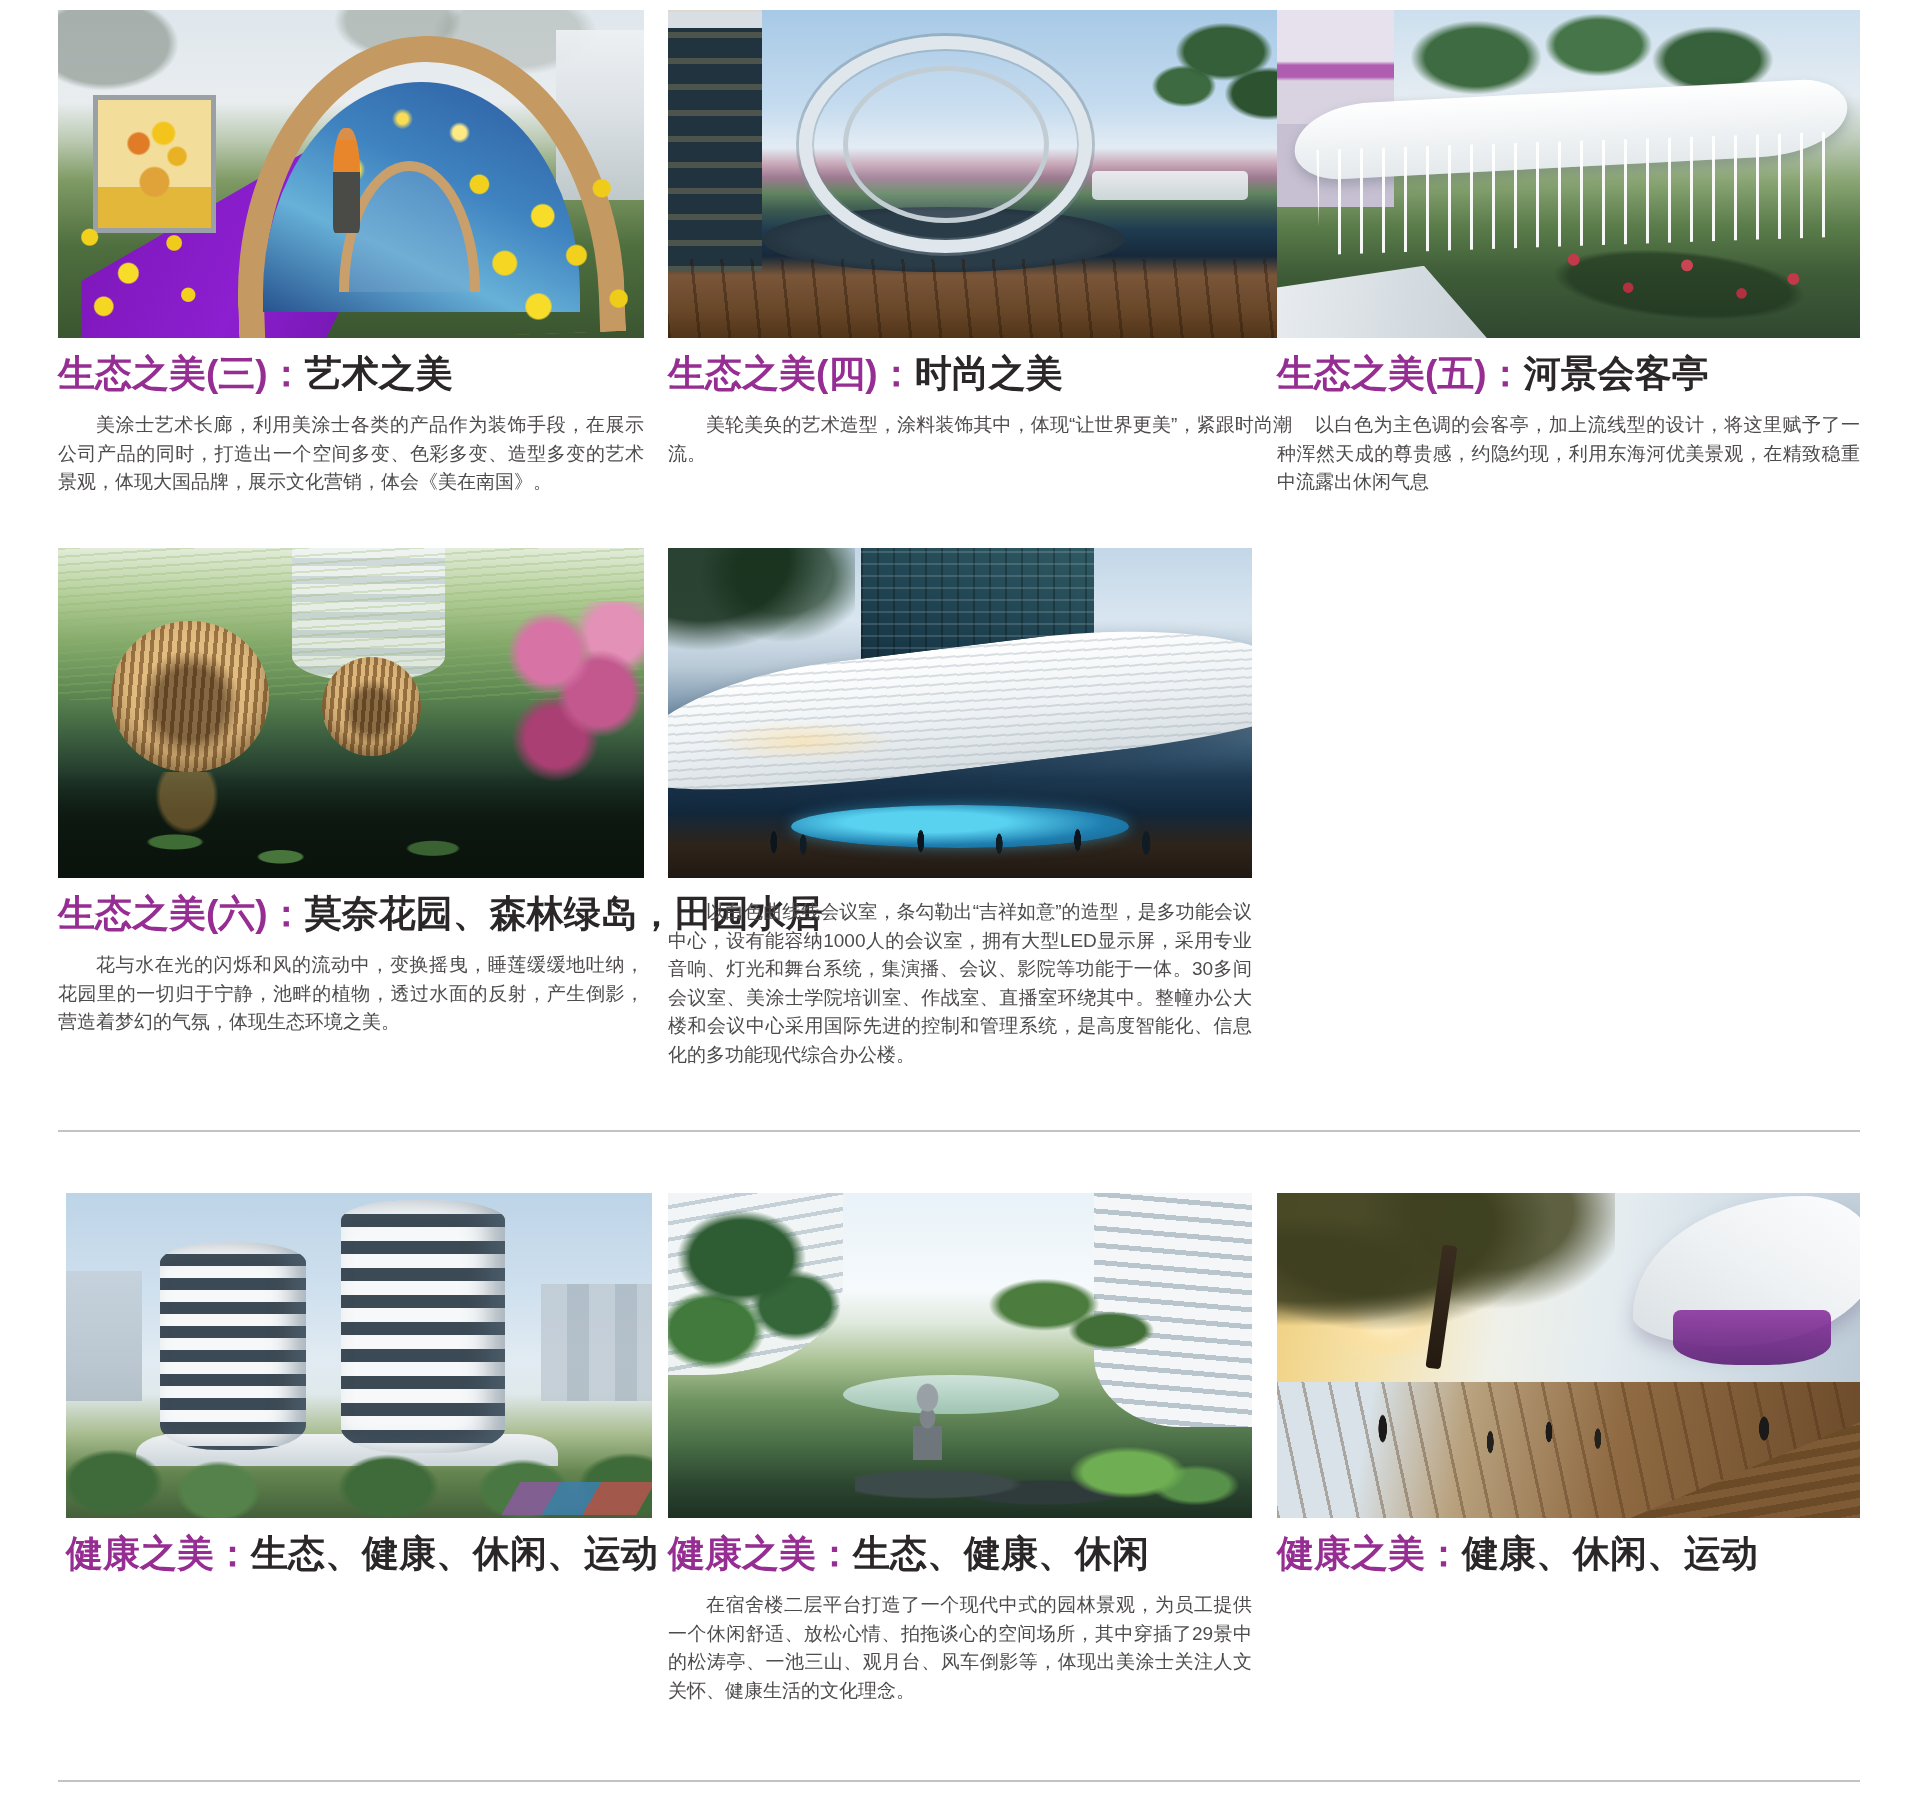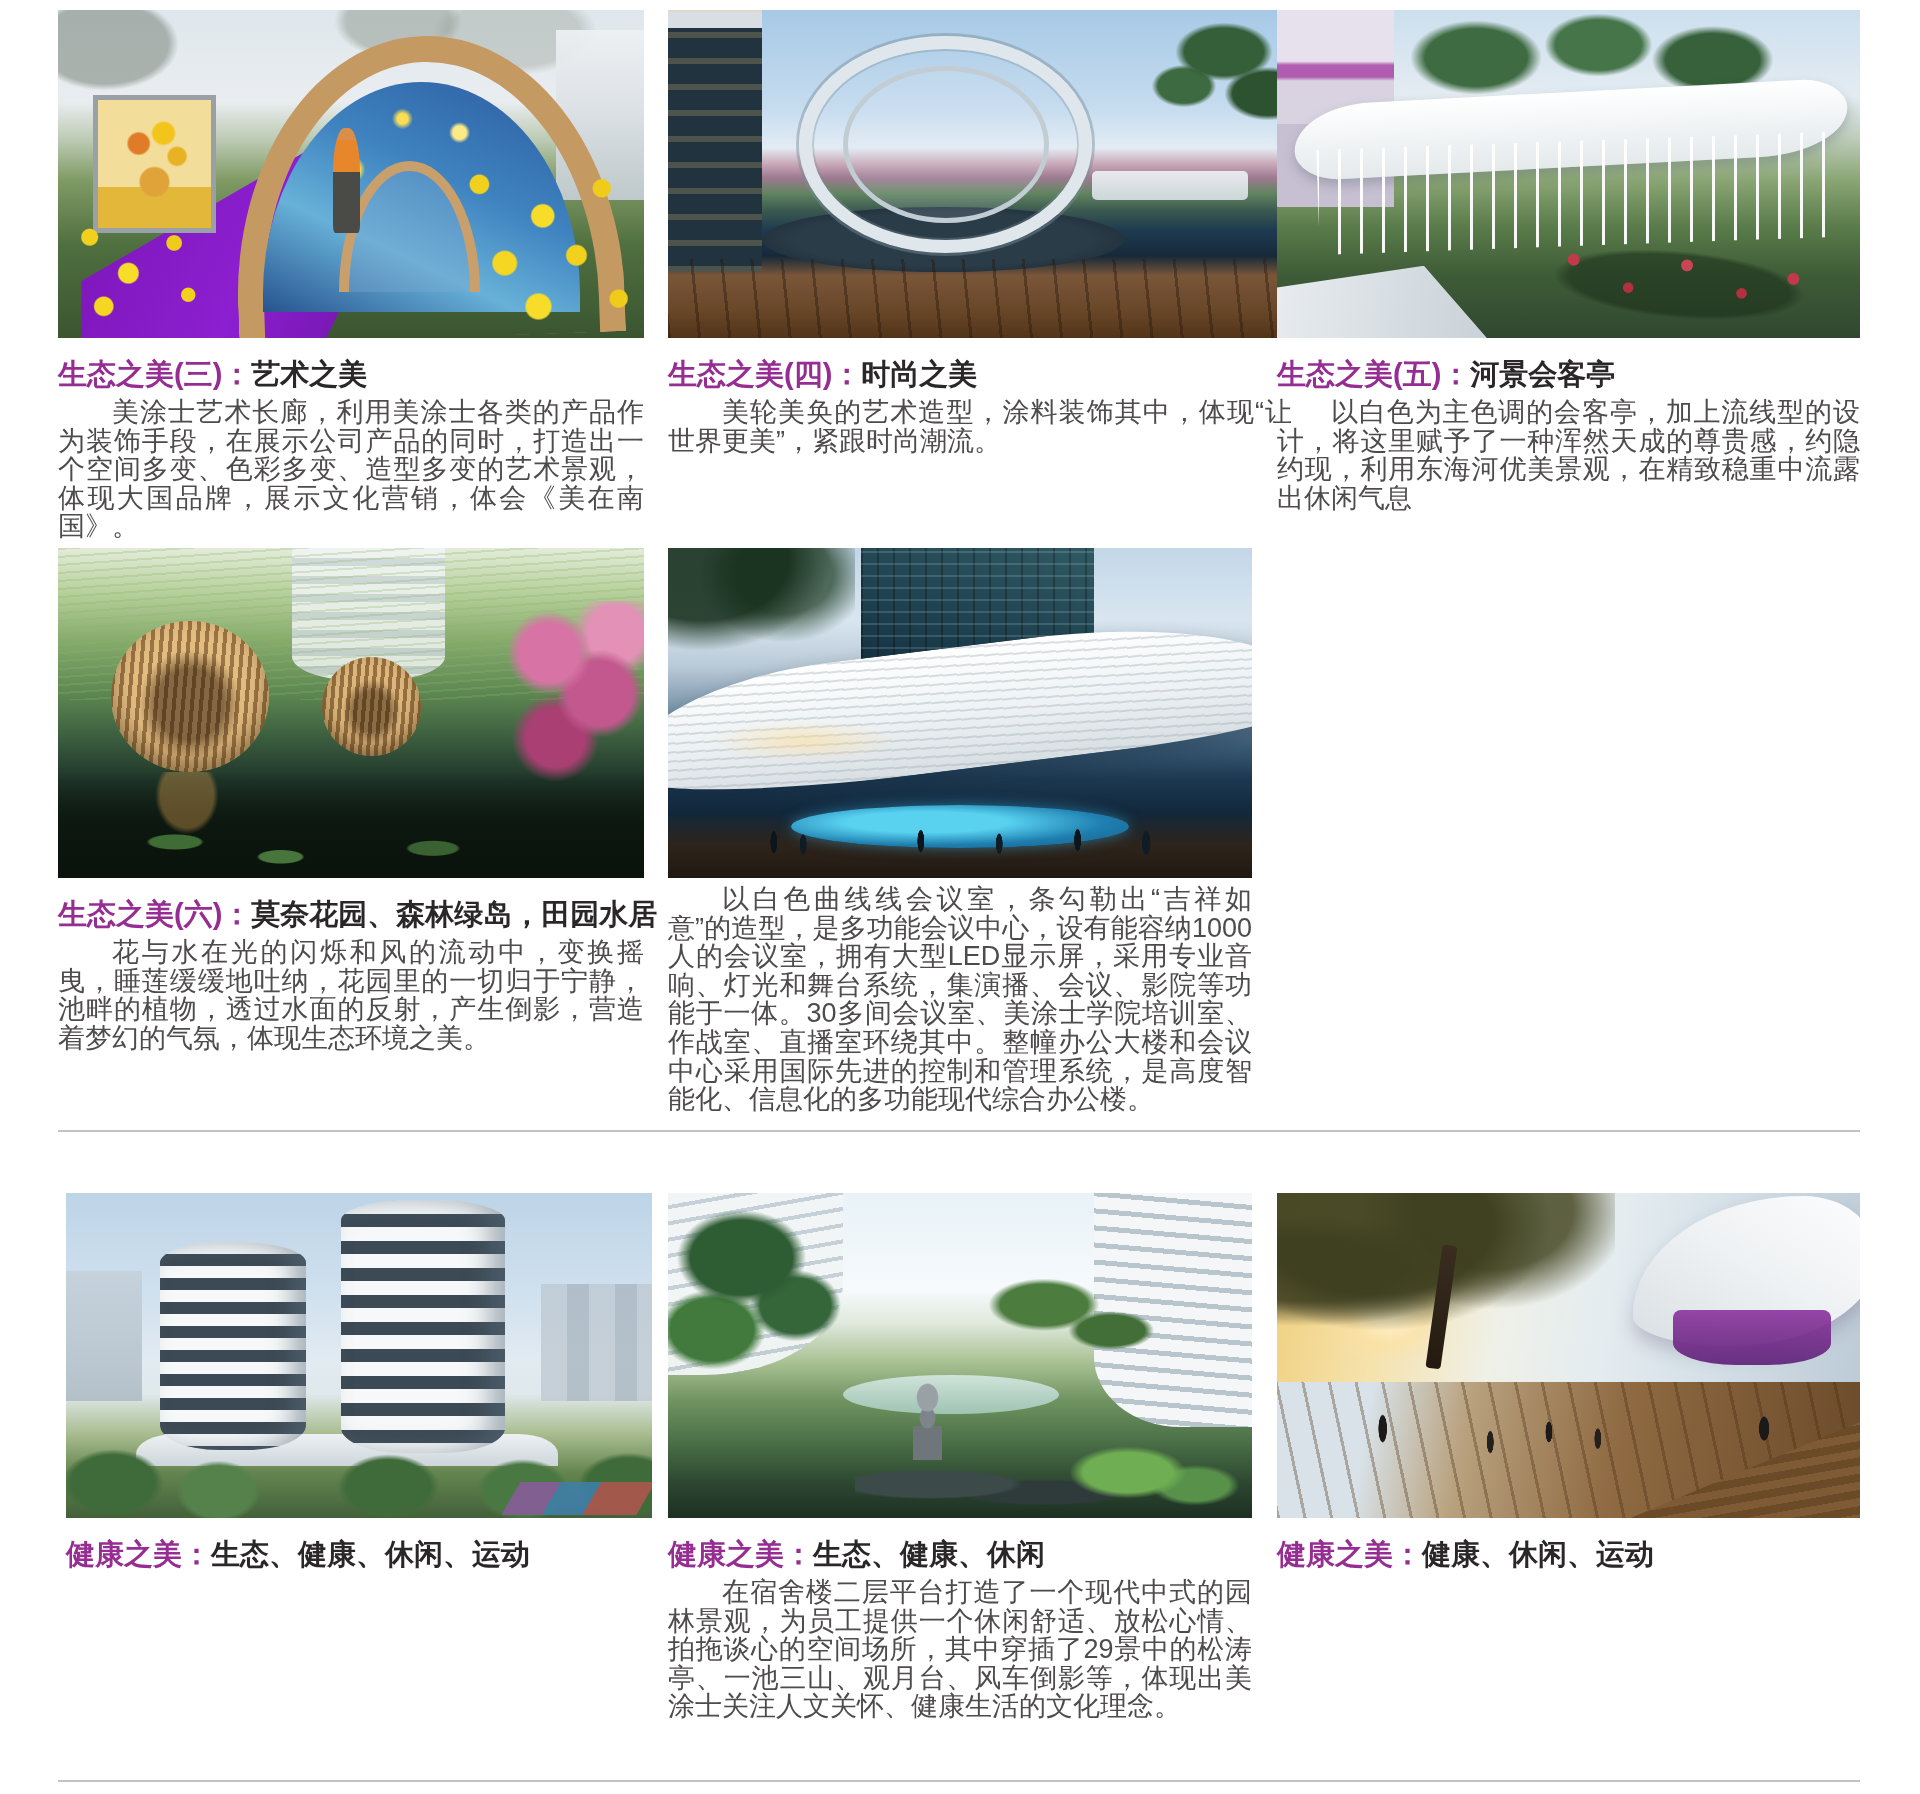--- a/index.html
+++ b/index.html
@@ -23,23 +23,23 @@
   #card-5{left:66px;top:1193px;width:586px;}
   #card-6{left:668px;top:1193px;width:584px;}
   #card-7{left:1277px;top:1193px;width:583px;}
 
   .photo{position:relative;width:100%;overflow:hidden;}
   .row1 .photo{height:328px;}
   .row2 .photo{height:330px;}
   .row3 .photo{height:325px;}
   .photo > div{position:absolute;}
 
-  h2.title{margin-top:19px;font-size:29px;line-height:34px;font-weight:bold;color:var(--title-dark);white-space:nowrap;}
+  h2.title{margin-top:19px;font-size:37px;line-height:34px;font-weight:bold;color:var(--title-dark);white-space:nowrap;}
   h2.title .hl{color:var(--accent);}
-  p.body{margin-top:7px;font-size:27px;line-height:28.6px;color:var(--body-text);text-align:justify;text-indent:2em;}
+  p.body{margin-top:20px;font-size:19px;line-height:28.6px;color:var(--body-text);text-align:justify;text-indent:2em;}
 
   .divider{position:absolute;left:58px;width:1802px;height:2px;background:var(--divider);}
   #divider-1{top:1130px;}
   #divider-2{top:1780px;}
 
   
   .p-art{background:linear-gradient(180deg,#dfe7ec 0%,#e9edf0 28%,#bac9b1 40%,#7f9a64 52%,#4f6f3f 72%,#3a5530 100%);}
   .p-art .bldg-right{right:0;top:6%;width:15%;height:52%;background:linear-gradient(180deg,#eef1f3,#c6ced5);opacity:.92;}
   .p-art .mist-palms{left:0;top:0;width:100%;height:34%;background:radial-gradient(ellipse 18% 60% at 8% 30%,rgba(120,130,120,.55) 0 60%,transparent 70%),radial-gradient(ellipse 16% 50% at 58% 10%,rgba(140,150,140,.5) 0 55%,transparent 68%),radial-gradient(ellipse 20% 55% at 78% 20%,rgba(150,158,150,.4) 0 55%,transparent 70%);}
   .p-art .arch-wood{left:30%;top:8%;width:66%;height:92%;border:26px solid #c59a62;border-bottom:none;border-radius:50% 50% 6% 6% / 88% 88% 0 0;transform:rotate(-2deg);}

